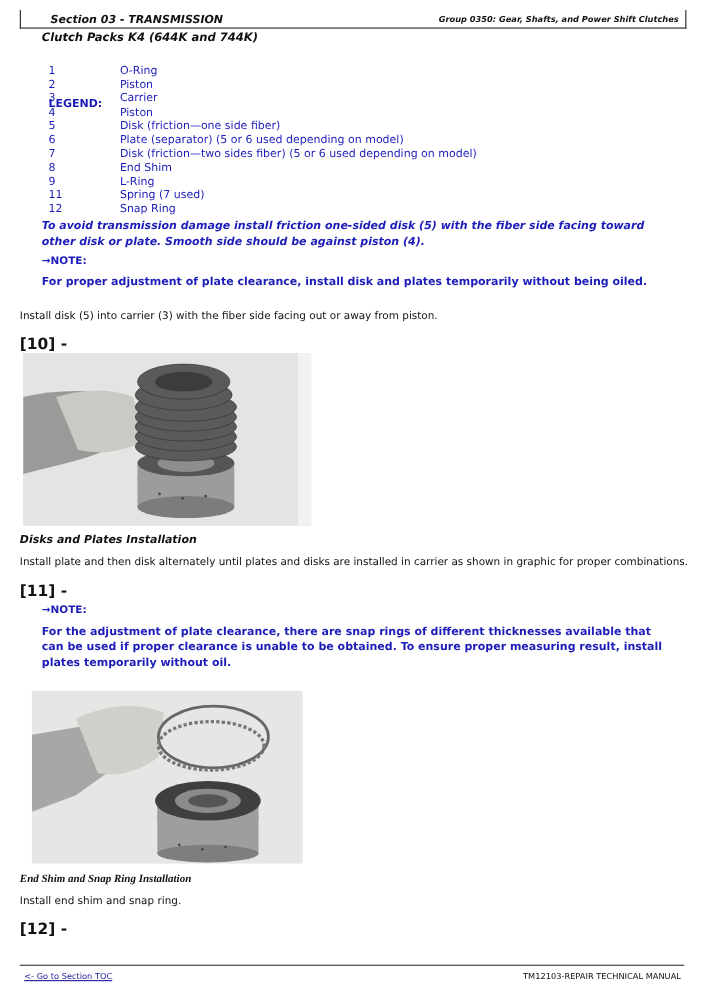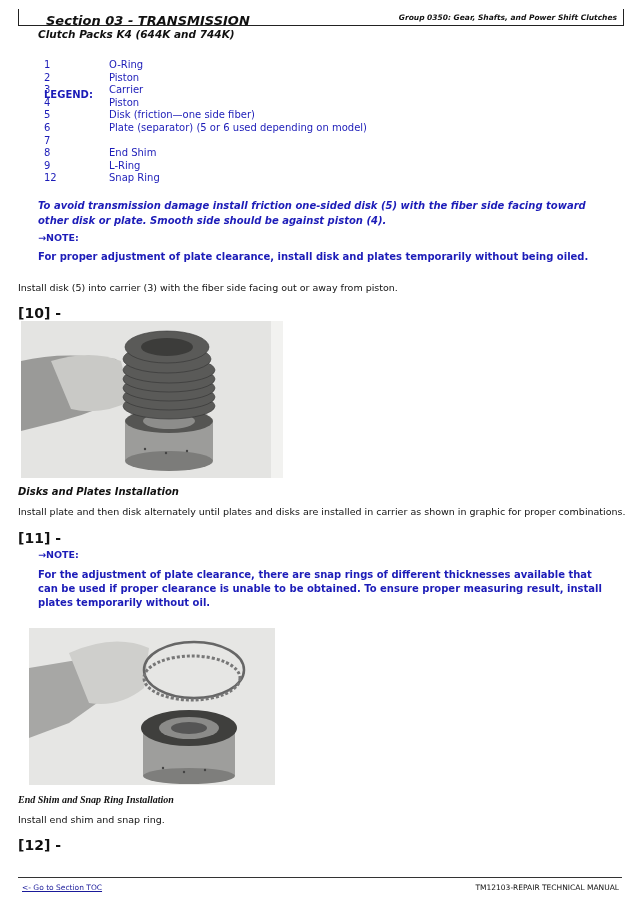--- a/index.html
+++ b/index.html
@@ -3,21 +3,21 @@
 <meta charset="utf-8">
 <style>
   html, body { margin: 0; padding: 0; background: #ffffff; }
   body { width: 638px; height: 908px; position: relative; overflow: hidden;
          font-family: "DejaVu Sans", sans-serif; color: #111; }
   .abs { position: absolute; }
 
   
   .hdr { left: 18px; top: 9px; width: 604px; height: 16px;
          border-left: 1px solid #222; border-right: 1px solid #222; border-bottom: 1px solid #222; }
-  .hdr-left { left: 24px; top: 13px; font-size: 13px; font-weight: bold; font-style: italic; padding-left: 22px; }
+  .hdr-left { left: 24px; top: 13px; font-size: 10px; font-weight: bold; font-style: italic; padding-left: 22px; }
   .hdr-right { right: 21px; top: 13px; font-size: 7.5px; font-weight: bold; font-style: italic; }
 
   .title { left: 38px; top: 28px; font-size: 10.5px; font-weight: bold; font-style: italic; text-align: center; }
 
   .blue { color: #1c1cb8; }
   .legend-title { left: 44px; top: 47px; font-size: 10px; font-weight: bold; margin-top: 42px; }
   .legend { left: 44px; top: 59px; font-size: 10px; line-height: 12.6px; }
   .legend .row { display: flex; }
   .legend .num { width: 65px; }
 
@@ -66,28 +66,33 @@
     <div class="row">
       <span class="num">5</span>
       <span>Disk (friction—one side fiber)</span>
     </div>
     <div class="row">
       <span class="num">6</span>
       <span>Plate (separator) (5 or 6 used depending on model)</span>
     </div>
     <div class="row">
       <span class="num">7</span>
+      <span>Disk (friction—two sides fiber) (5 or 6 used depending on model)</span>
     </div>
     <div class="row">
       <span class="num">8</span>
       <span>End Shim</span>
     </div>
     <div class="row">
       <span class="num">9</span>
       <span>L-Ring</span>
+    </div>
+    <div class="row">
+      <span class="num">11</span>
+      <span>Spring (7 used)</span>
     </div>
     <div class="row">
       <span class="num">12</span>
       <span>Snap Ring</span>
     </div>
   </div>
 
 <div class="abs warn blue">To avoid transmission damage install friction one-sided disk (5) with the fiber side facing toward other disk or plate. Smooth side should be against piston (4).</div>
 
 <div class="abs note-lbl blue" style="left:38px;top:232px;">→NOTE:</div>

